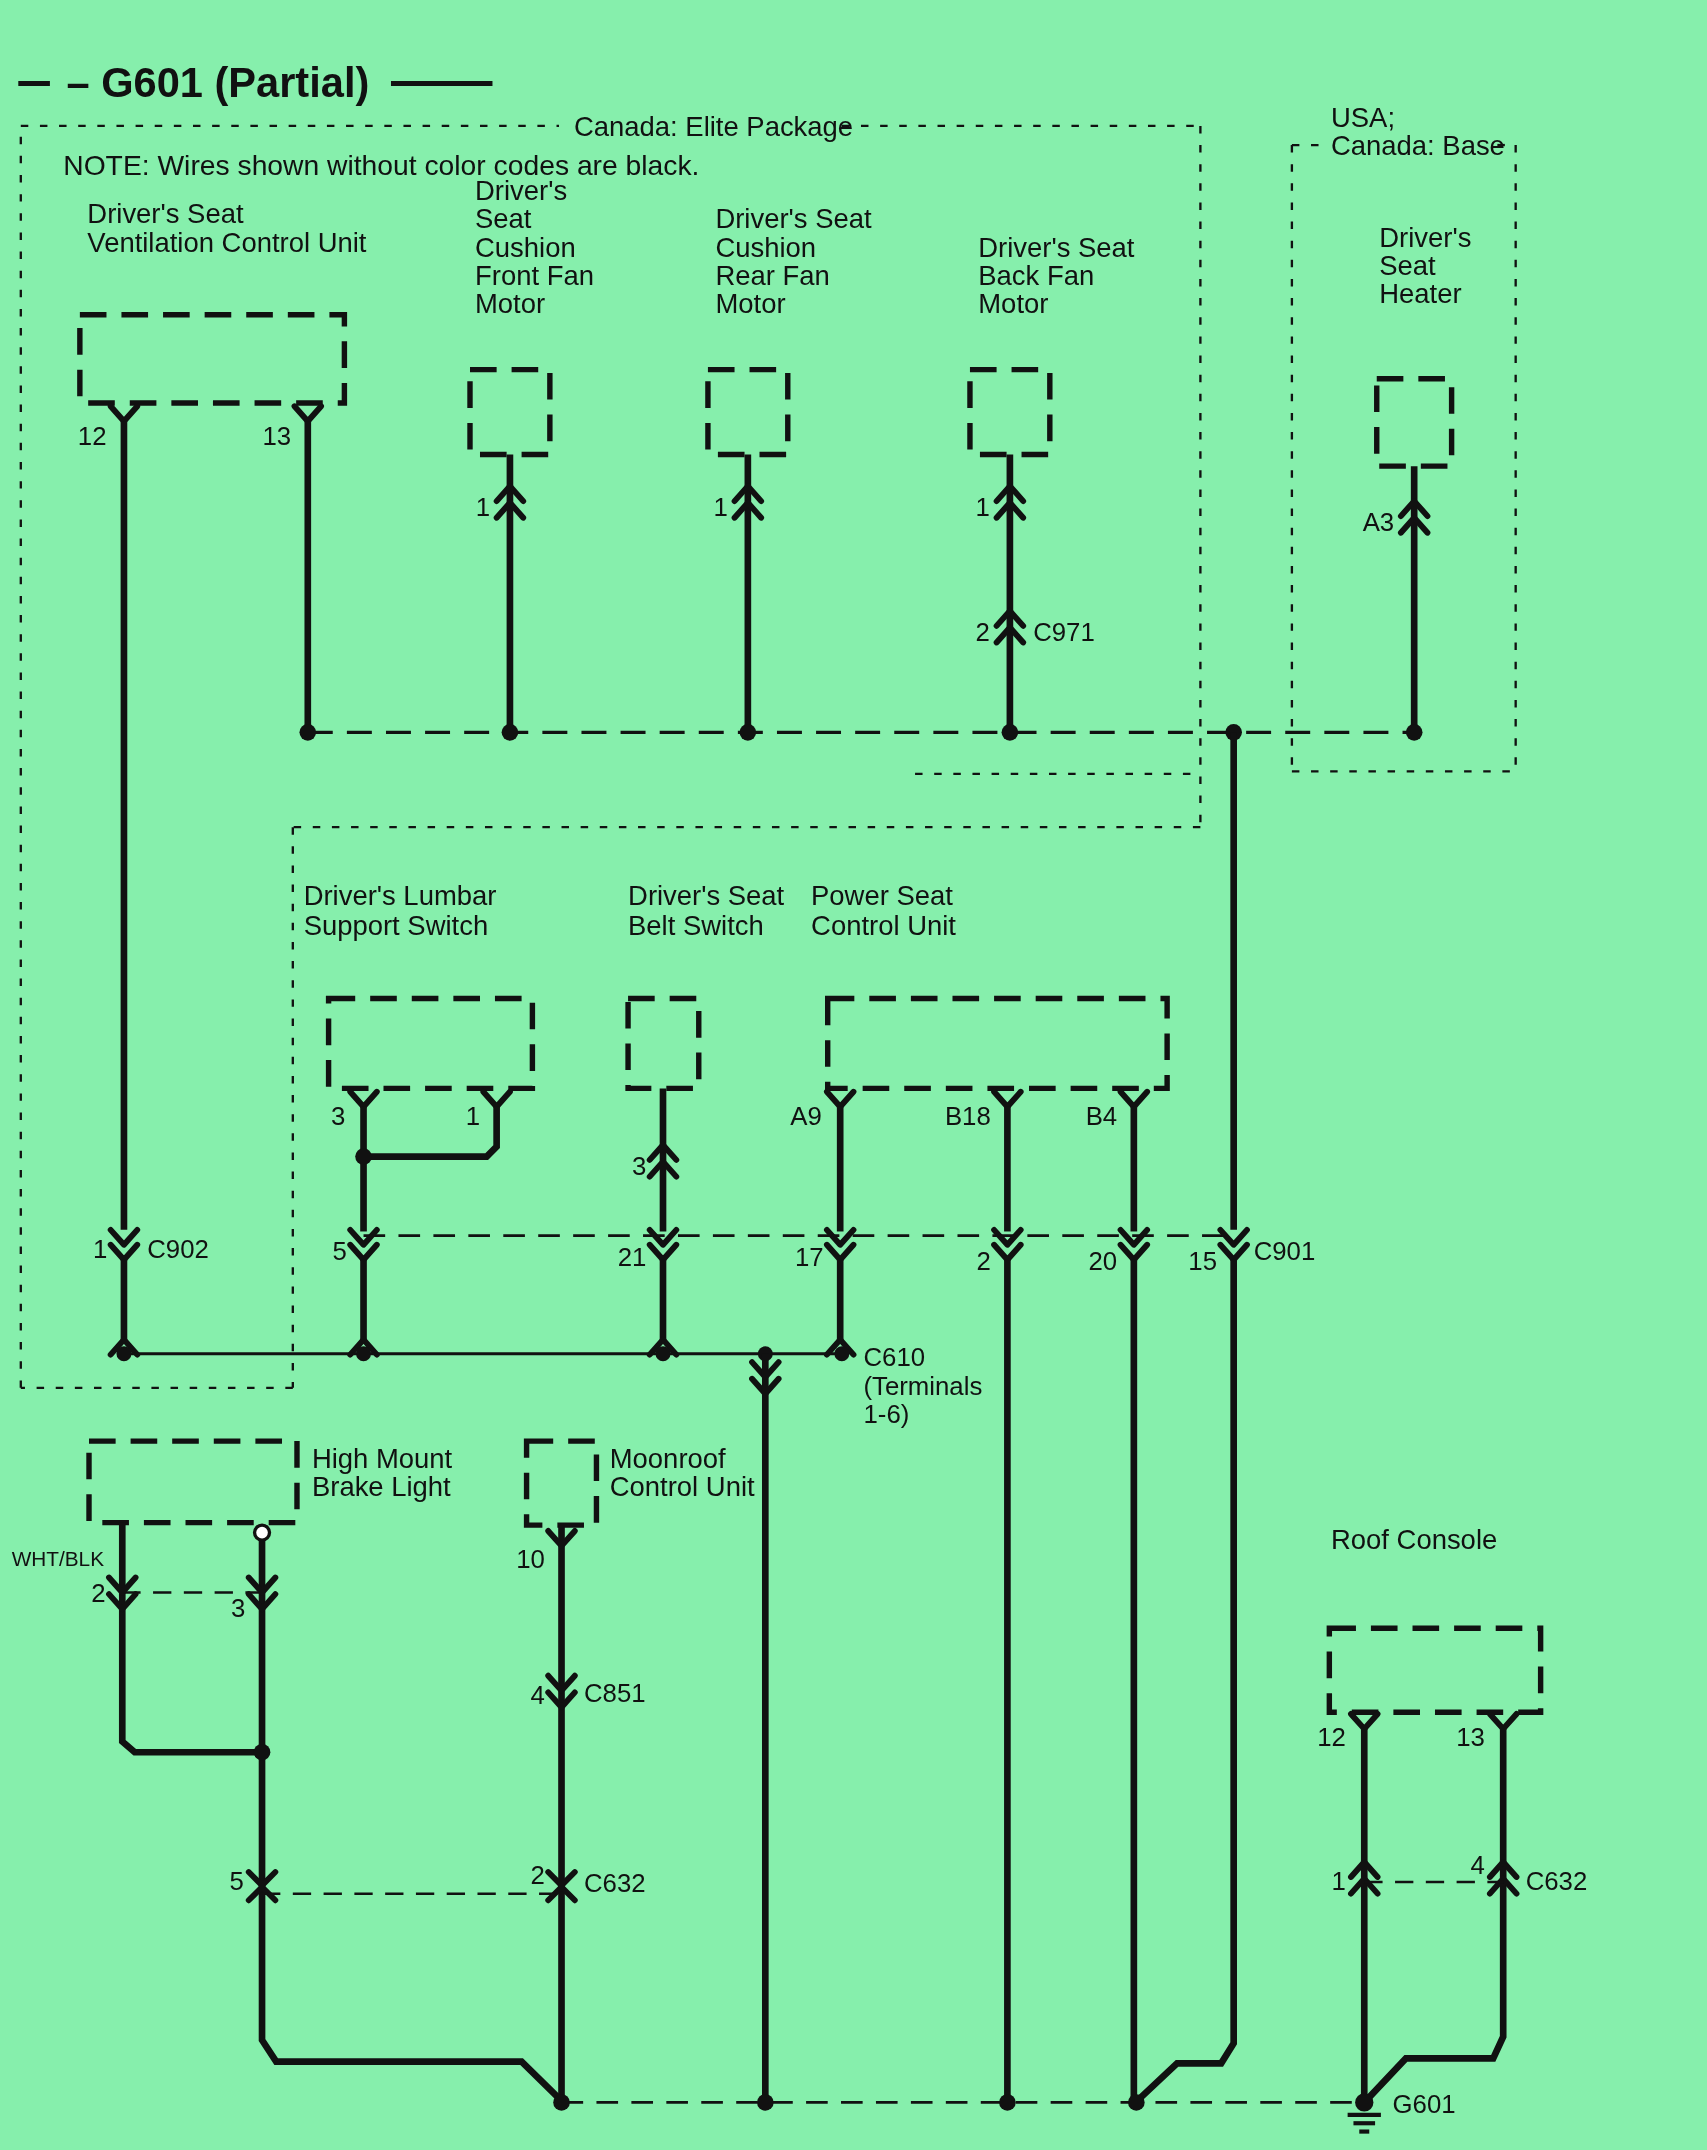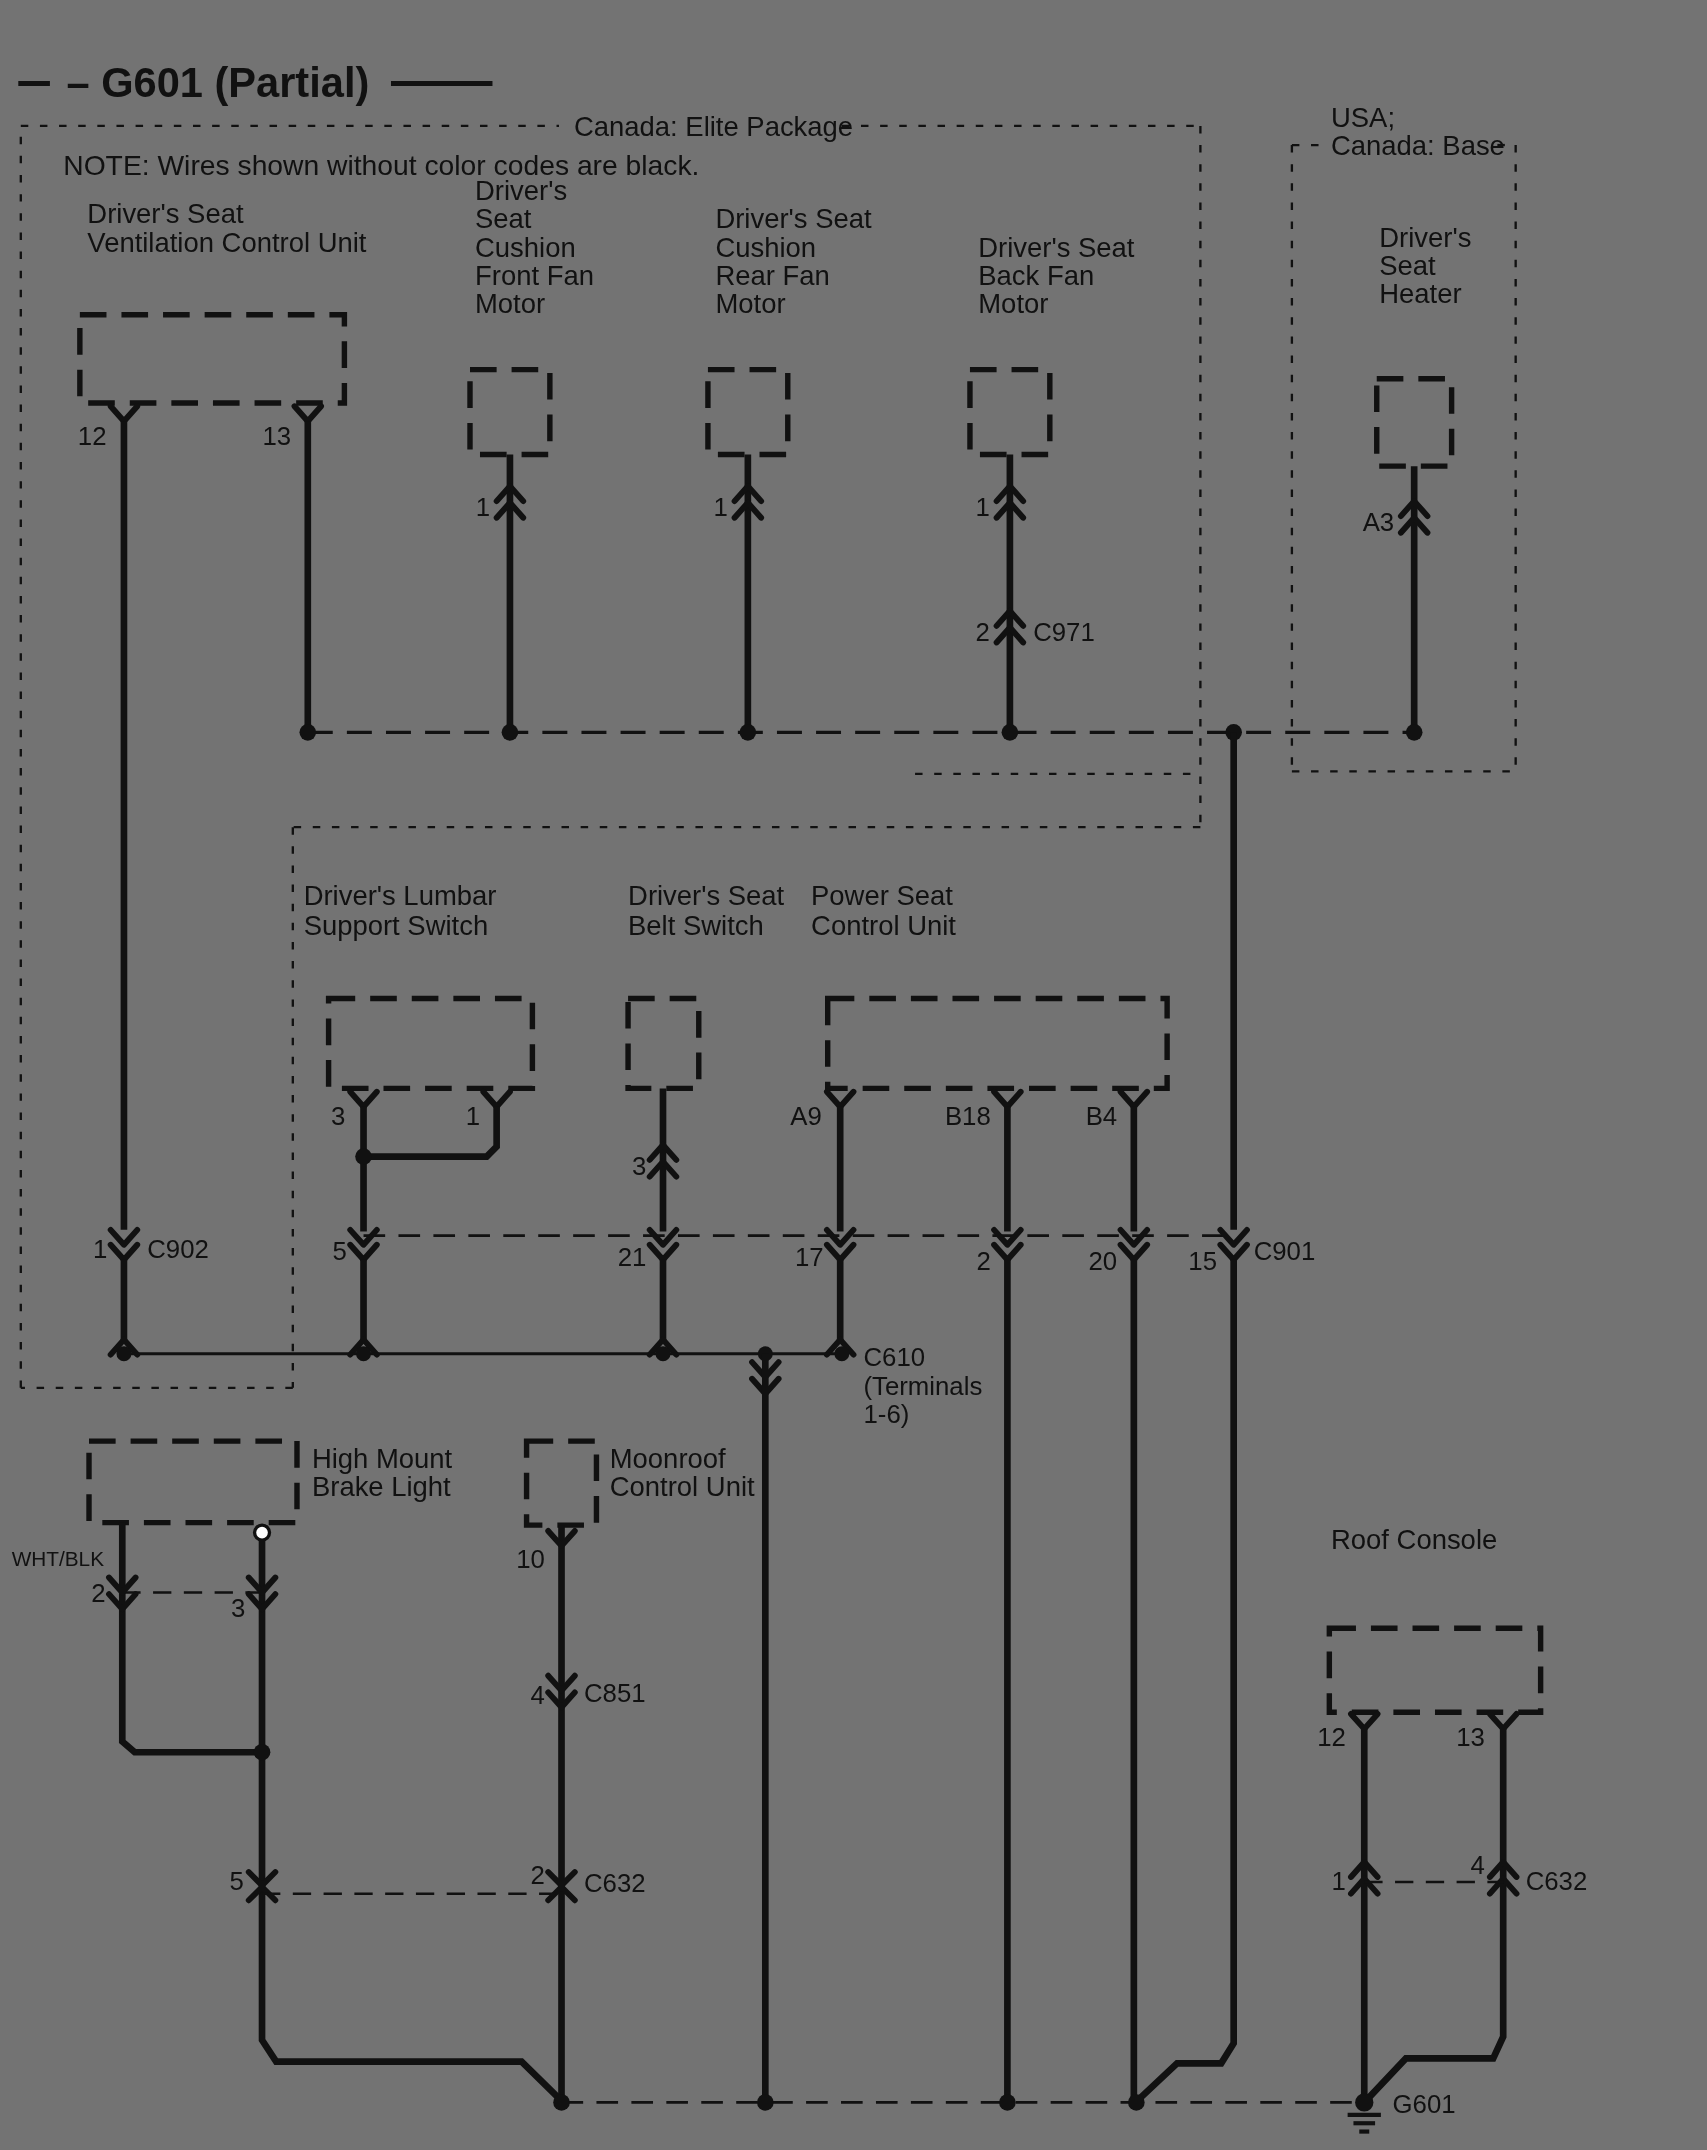--- a/index.html
+++ b/index.html
@@ -1,16 +1,16 @@
 <!DOCTYPE html>
 <html style="font-size:13.3px"><head>
 <meta charset="utf-8">
 <style>
   html,body{margin:0;padding:0;background:#ffffff;}
-  .page{width:1707px;height:2151px;background:#737373;position:relative;font-family:"Liberation Sans",sans-serif;}
+  .page{width:1707px;height:2151px;background:#86efac;position:relative;font-family:"Liberation Sans",sans-serif;}
   svg{display:block;}
   svg text{fill:#111;font-family:"Liberation Sans",sans-serif;}
   .t-title{font-size:50px;font-weight:bold;}
   .t-note{font-size:34px;}
   .t-label{font-size:33px;}
   .t-pin{font-size:31px;}
   .t-small{font-size:25px;}
   .wire{stroke:#111;stroke-width:8;fill:none;}
   .wire-thin{stroke:#111;stroke-width:3.5;fill:none;}
   .wire-dash{stroke:#111;stroke-width:4;fill:none;stroke-dasharray:30 17;}

